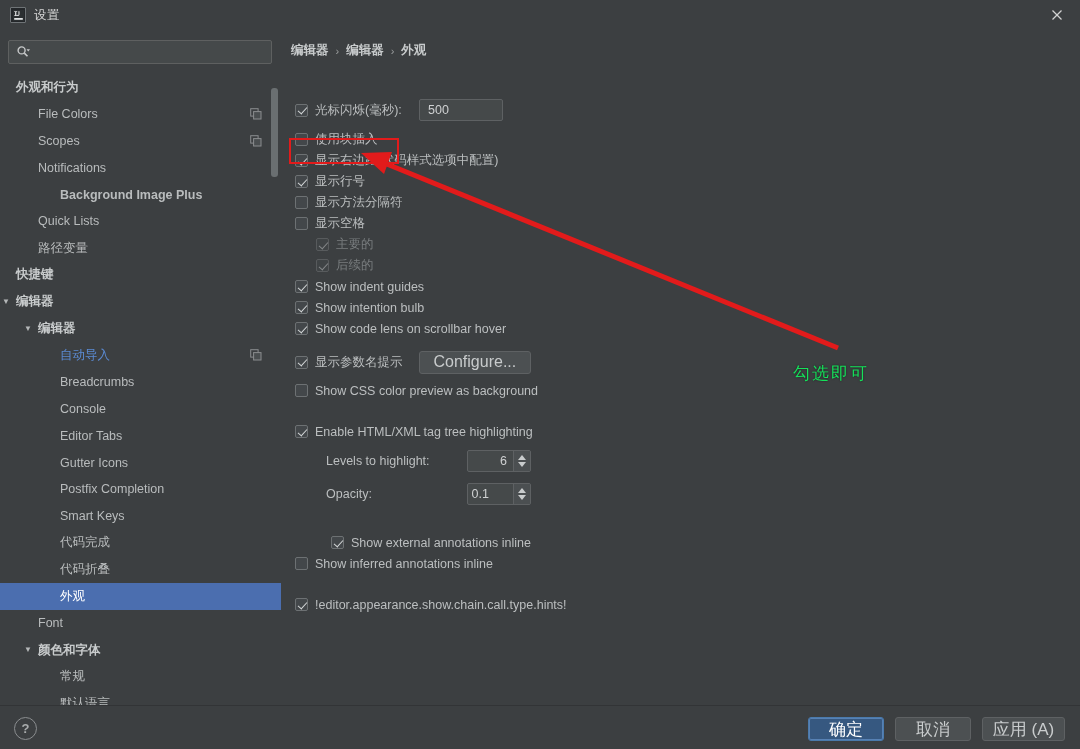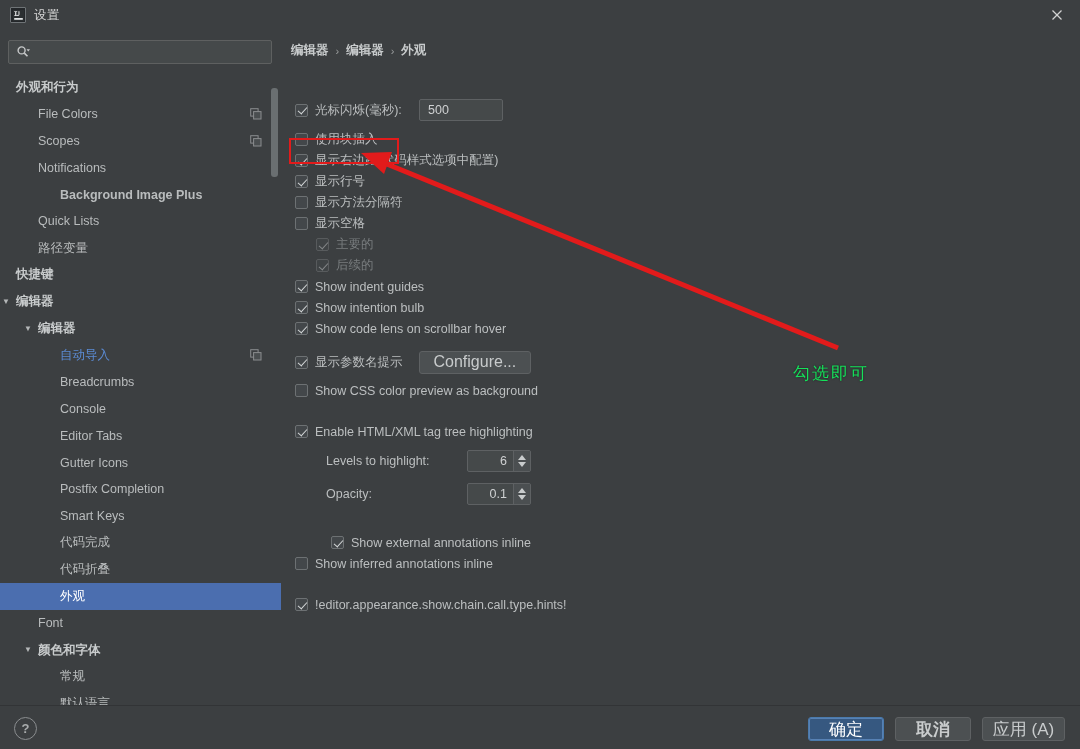--- a/index.html
+++ b/index.html
@@ -506,21 +506,21 @@
           <div class="val">6</div>
           <div class="arrows">
               <i class="up"></i>
               <i class="dn"></i>
             </div>
         </div>
       </div>
 
       <div class="optrow" style="height:30px;margin-top:3px;">
         <span class="fieldlabel" style="margin-left:31px;">Opacity:</span>
-        <div class="spinner" style="position:absolute;left:172px;">
+        <div class="spinner" style="position:absolute;left:172px;gap:18px;">
           <div class="val">0.1</div>
           <div class="arrows">
               <i class="up"></i>
               <i class="dn"></i>
             </div>
         </div>
       </div>
 
       <div class="optrow" style="margin-top:23px;padding-left:36px;">
         <div class="cb checked"></div>
@@ -535,21 +535,21 @@
         <div class="cb checked"></div>
         <span>!editor.appearance.show.chain.call.type.hints!</span>
       </div>
 
     </div>
   </div>
 
   <div class="bottombar">
     <div class="helpbtn">?</div>
     <div class="dlgbtn primary" style="left:808px;width:76px;">确定</div>
-    <div class="dlgbtn" style="left:895px;width:76px;font-weight:bold;">取消</div>
+    <div class="dlgbtn" style="left:895px;width:76px;">取消</div>
     <div class="dlgbtn" style="left:982px;width:83px;">应用 (A)</div>
   </div>
 
   <div class="annot-layer">
     <div class="annot-rect" style="left:289px; top:138px; width:110px; height:26px;"></div>
     <svg width="1080" height="749" style="position:absolute;left:0;top:0;">
       <line x1="838" y1="348" x2="372" y2="158" stroke="#e21b1b" stroke-width="5"></line>
       <polygon points="361,153 392,152 384,174" fill="#e21b1b"></polygon>
     </svg>
     <div class="annot-text" style="left:793px; top:362px;">勾选即可</div>

